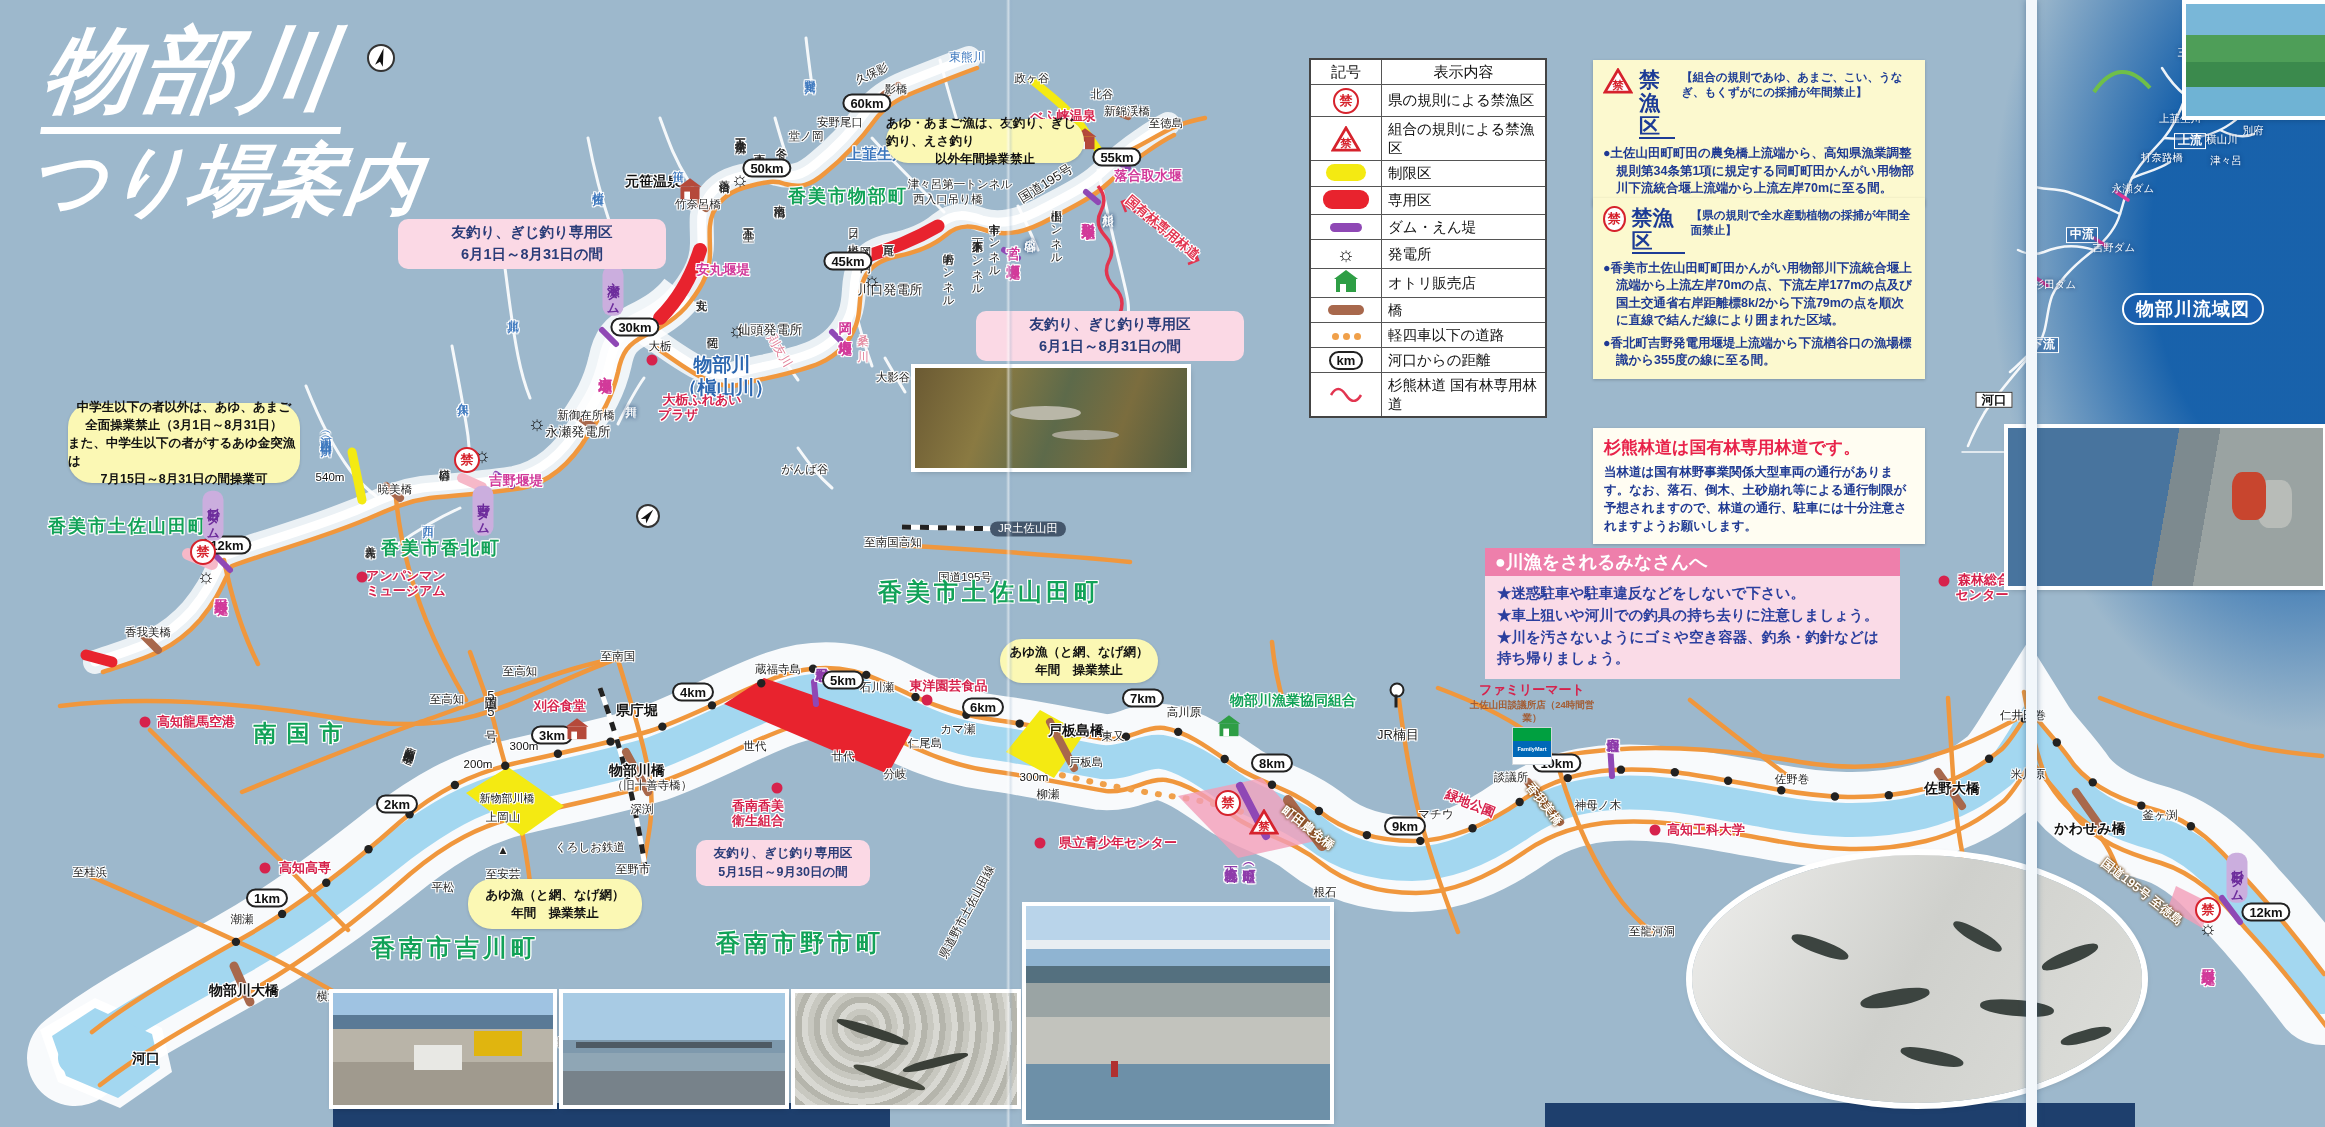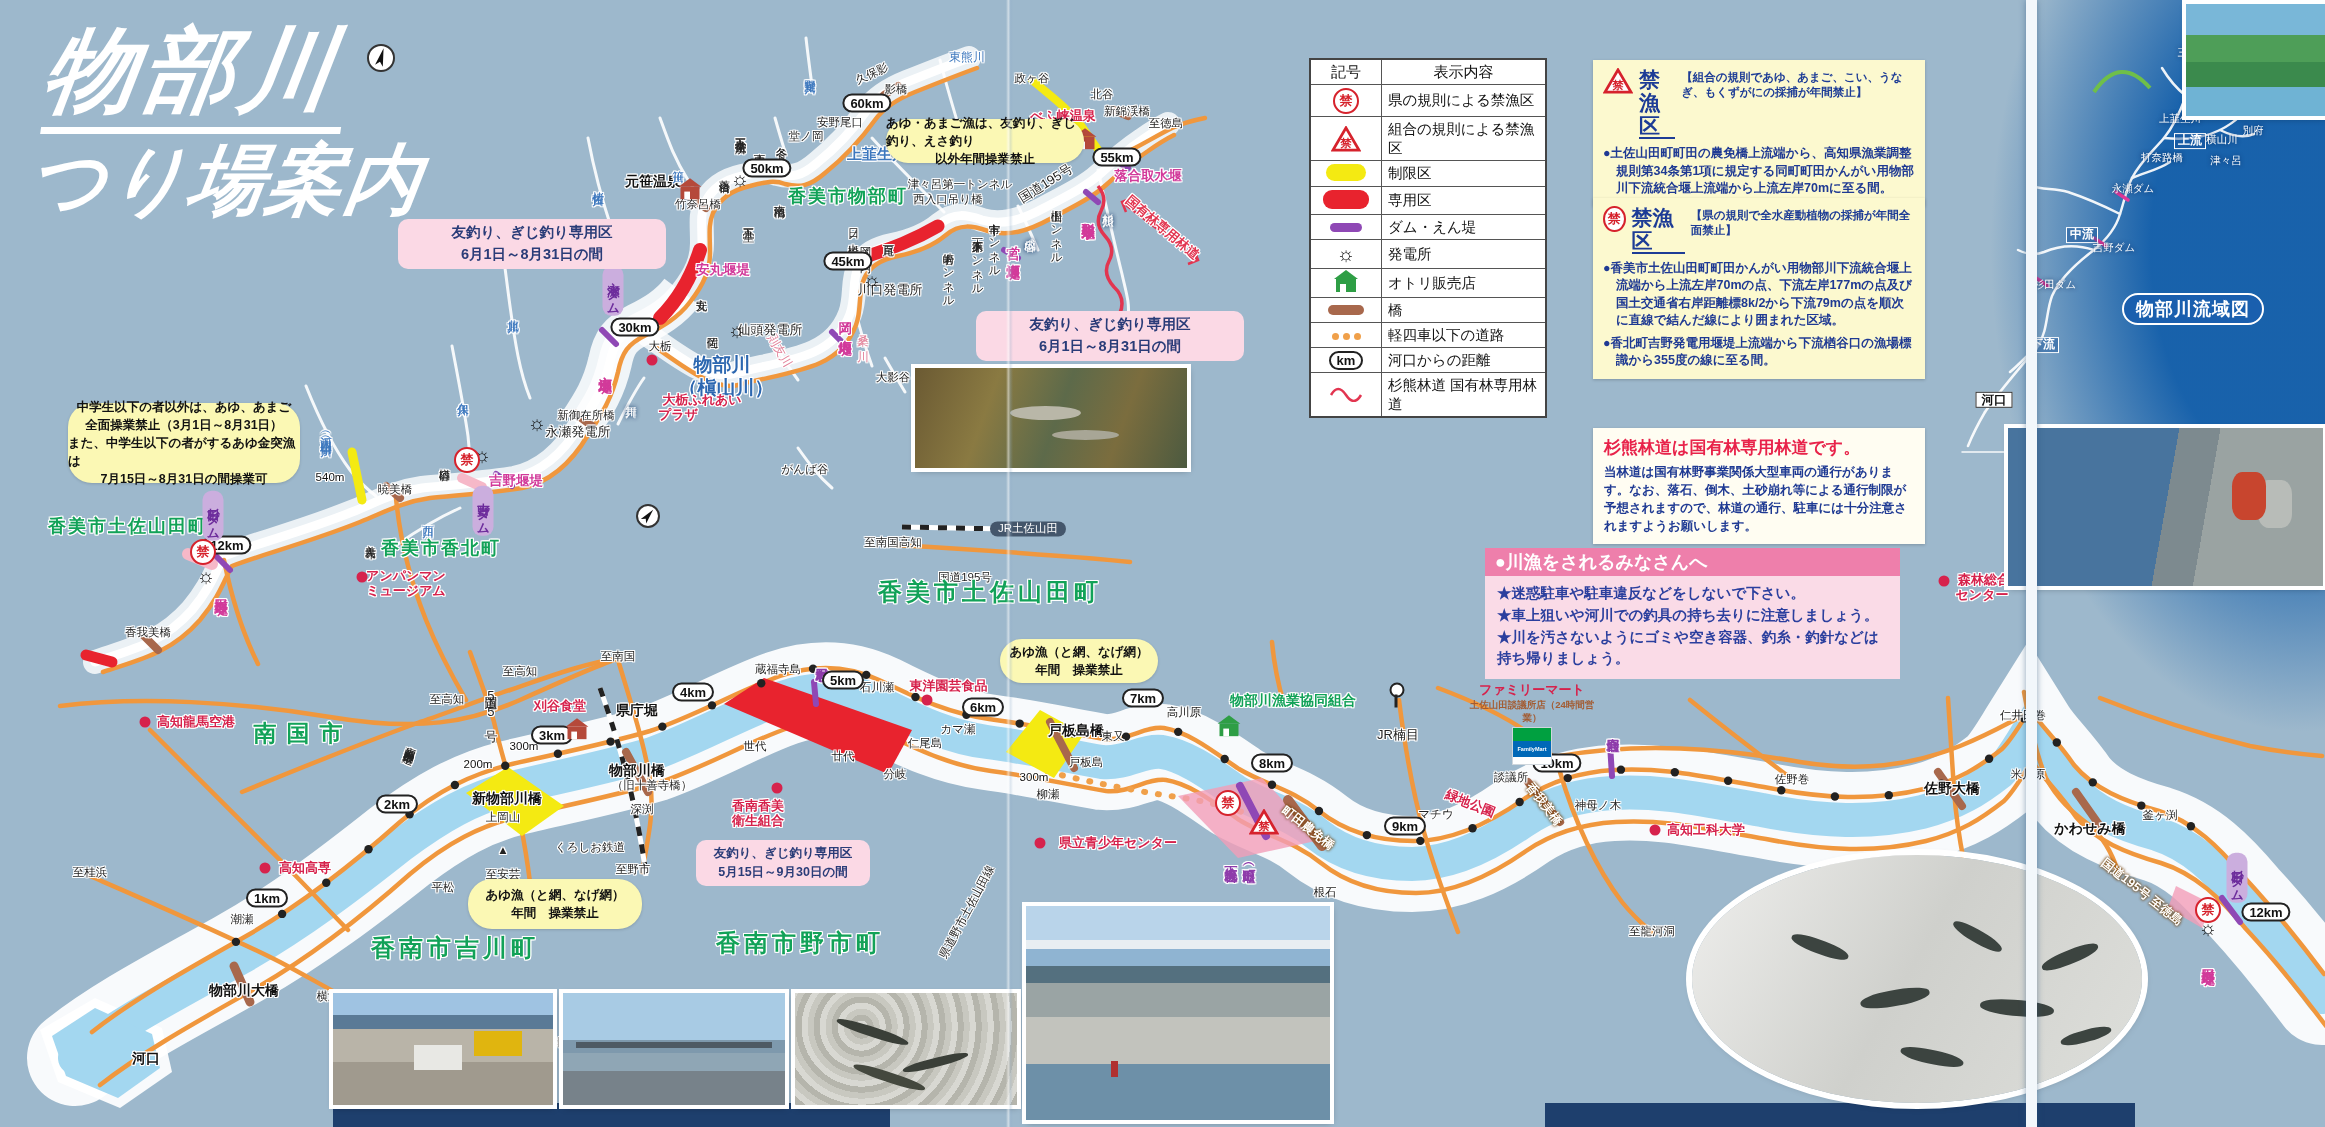--- a/index.html
+++ b/index.html
@@ -35,21 +35,21 @@
   .poi-red{font-size:13px;font-weight:bold;color:#d6224c;}
   .mag{font-size:13.5px;font-weight:bold;color:#d23a9a;}
   .pur{font-size:13px;font-weight:bold;color:#8f3cab;}
   .white{font-size:12px;color:#fff;text-shadow:0 0 4px rgba(0,40,90,.9);}
   .white-sm{font-size:10.5px;color:#fff;text-shadow:0 0 4px rgba(0,30,80,.9);}
   .pink-riv{font-size:12px;color:#e2839b;}
   .red-b{font-size:13px;font-weight:bold;color:#e23550;}
   .road-lab{font-size:12.5px;font-weight:bold;color:#fff;text-shadow:0 0 3px rgba(110,60,0,.95),0 0 3px rgba(110,60,0,.95);}
   .box-w{font-size:12px;font-weight:bold;color:#fff;border:1.5px solid #fff;background:rgba(25,85,155,.45);padding:0 3px;}
   .box-w2{font-size:12.5px;font-weight:bold;color:#111;background:#fff;border:1px solid #333;padding:0 5px;}
-  .zone-y{font-size:14px;font-weight:bold;color:#111;}
+  .zone-y{font-size:11px;font-weight:normal;color:#111;}
   .org-green{font-size:14px;font-weight:bold;color:#12a258;}
   .jrpill{background:#44566b;color:#fff;font-size:11.5px;padding:1px 8px;border-radius:10px;}
   
   .km{position:absolute;transform:translate(-50%,-50%);background:#fff;border:2px solid #222;border-radius:11px;padding:0 6px;font-size:13px;font-weight:bold;color:#111;}
   .kmleg{position:static;transform:none;}
   .pdot{position:absolute;width:11px;height:11px;border-radius:50%;background:#d6224c;transform:translate(-50%,-50%);}
   .gearm{position:absolute;transform:translate(-50%,-50%);font-size:20px;color:#111;line-height:1;}
   .kinc{display:inline-block;width:22px;height:22px;border:2.5px solid #d6222c;border-radius:50%;color:#d6222c;font-weight:bold;font-size:13px;line-height:22px;text-align:center;background:#fff;}
   .kincm{position:absolute;transform:translate(-50%,-50%);z-index:5;}
   .ktsvg{width:30px;height:26px;vertical-align:middle;}

